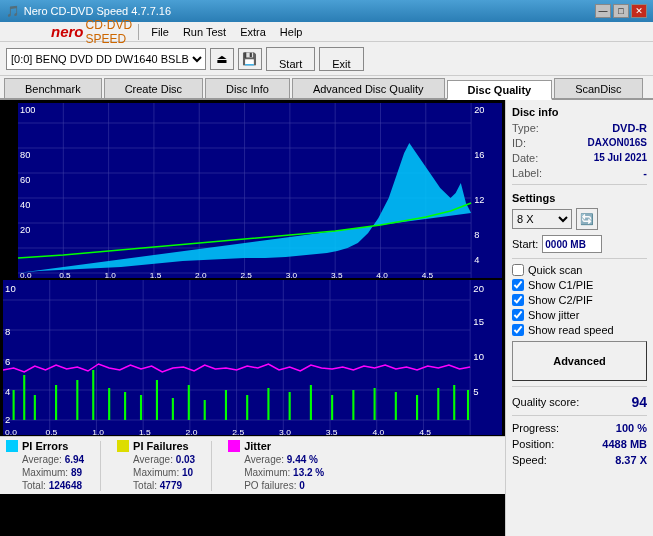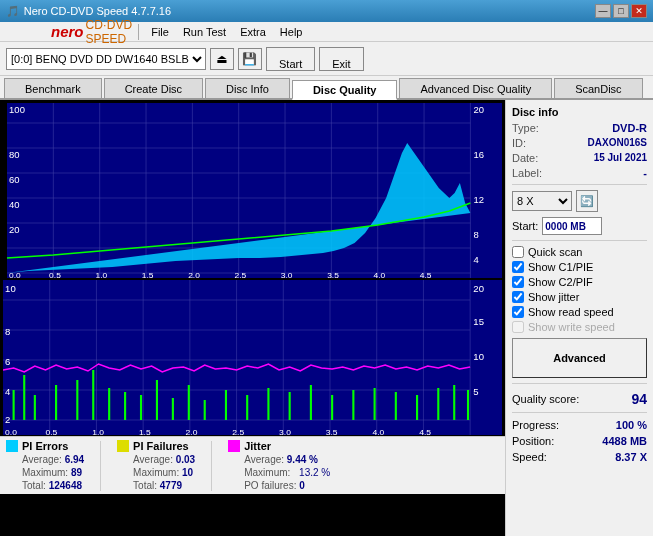--- a/index.html
+++ b/index.html
@@ -99,30 +99,30 @@
   <button class="toolbar-icon-btn" title="Eject">⏏</button>
   <button class="toolbar-icon-btn" title="Save">💾</button>
   <button class="start-btn">Start</button>
   <button class="start-btn">Exit</button>
 </div>
 
 <div class="tabs">
   <div class="tab">Benchmark</div>
   <div class="tab">Create Disc</div>
   <div class="tab">Disc Info</div>
+  <div class="tab">Advanced Disc Quality</div>
   <div class="tab active">Disc Quality</div>
-  <div class="tab">Advanced Disc Quality</div>
   <div class="tab">ScanDisc</div>
 </div>
 
 <div class="main">
 
   <div style="flex:1; display:flex; flex-direction:column; background:#000; overflow:hidden;">
 
-    <div class="chart-top" style="position:relative; background:#a16207; margin:3px 3px 1px 7px;">
+    <div class="chart-top" style="position:relative; background:#a16207; margin:3px 3px 1px 18px;">
       <svg class="chart-svg" viewBox="0 0 470 175" preserveAspectRatio="none">
 
         <rect x="0" y="0" width="470" height="175" fill="#000080"></rect>
 
         <line x1="0" y1="20" x2="440" y2="20" stroke="#4444aa" stroke-width="0.5"></line>
         <line x1="0" y1="45" x2="440" y2="45" stroke="#4444aa" stroke-width="0.5"></line>
         <line x1="0" y1="70" x2="440" y2="70" stroke="#4444aa" stroke-width="0.5"></line>
         <line x1="0" y1="95" x2="440" y2="95" stroke="#4444aa" stroke-width="0.5"></line>
         <line x1="0" y1="120" x2="440" y2="120" stroke="#4444aa" stroke-width="0.5"></line>
         <line x1="0" y1="145" x2="440" y2="145" stroke="#4444aa" stroke-width="0.5"></line>
@@ -288,21 +288,21 @@
         <div class="legend-header">
           <div class="legend-box" style="background:#ff00ff;"></div>
           <span>Jitter</span>
         </div>
         <div class="legend-label">
           <span>Average:</span>
           <span style="color:#000080;font-weight:bold;">9.44 %</span>
         </div>
         <div class="legend-label">
           <span>Maximum:</span>
-          <span style="color:#000080;font-weight:normal;margin-left:6px;">13.2 %</span>
+          <span style="color:#000080;font-weight:bold;">13.2 %</span>
         </div>
         <div class="legend-label">
           <span>PO failures:</span>
           <span style="color:#000080;font-weight:bold;">0</span>
         </div>
       </div>
     </div>
   </div>
 
   <div class="right-panel">
@@ -317,20 +317,21 @@
     </div>
     <div class="info-row">
       <span class="info-label">Date:</span>
       <span class="info-value" style="font-size:10px;">15 Jul 2021</span>
     </div>
     <div class="info-row">
       <span class="info-label">Label:</span>
       <span class="info-value">-</span>
     </div>
     <div class="divider"></div>
+    <div class="section-title">Settings</div>
     <div class="settings-row">
       <select class="speed-select">
         <option>8 X</option>
         <option>Max</option>
         <option>4 X</option>
         <option>16 X</option>
       </select>
       <button class="refresh-icon-btn" title="Refresh">🔄</button>
     </div>
     <div class="mb-row">
@@ -351,24 +352,20 @@
       <span>Show C2/PIF</span>
     </div>
     <div class="checkbox-row">
       <input type="checkbox" checked="" style="">
       <span>Show jitter</span>
     </div>
     <div class="checkbox-row">
       <input type="checkbox" checked="" style="">
       <span>Show read speed</span>
     </div>
-    <div class="checkbox-row">
-      <input type="checkbox" disabled="" style="">
-      <span style="color:#aaa;">Show write speed</span>
-    </div>
     <button class="advanced-btn">Advanced</button>
     <div class="divider"></div>
     <div class="quality-row">
       <span>Quality score:</span>
       <span class="quality-score">94</span>
     </div>
     <div class="divider"></div>
     <div class="progress-row">
       <span>Progress:</span>
       <span style="color:#000080;font-weight:bold;">100 %</span>

